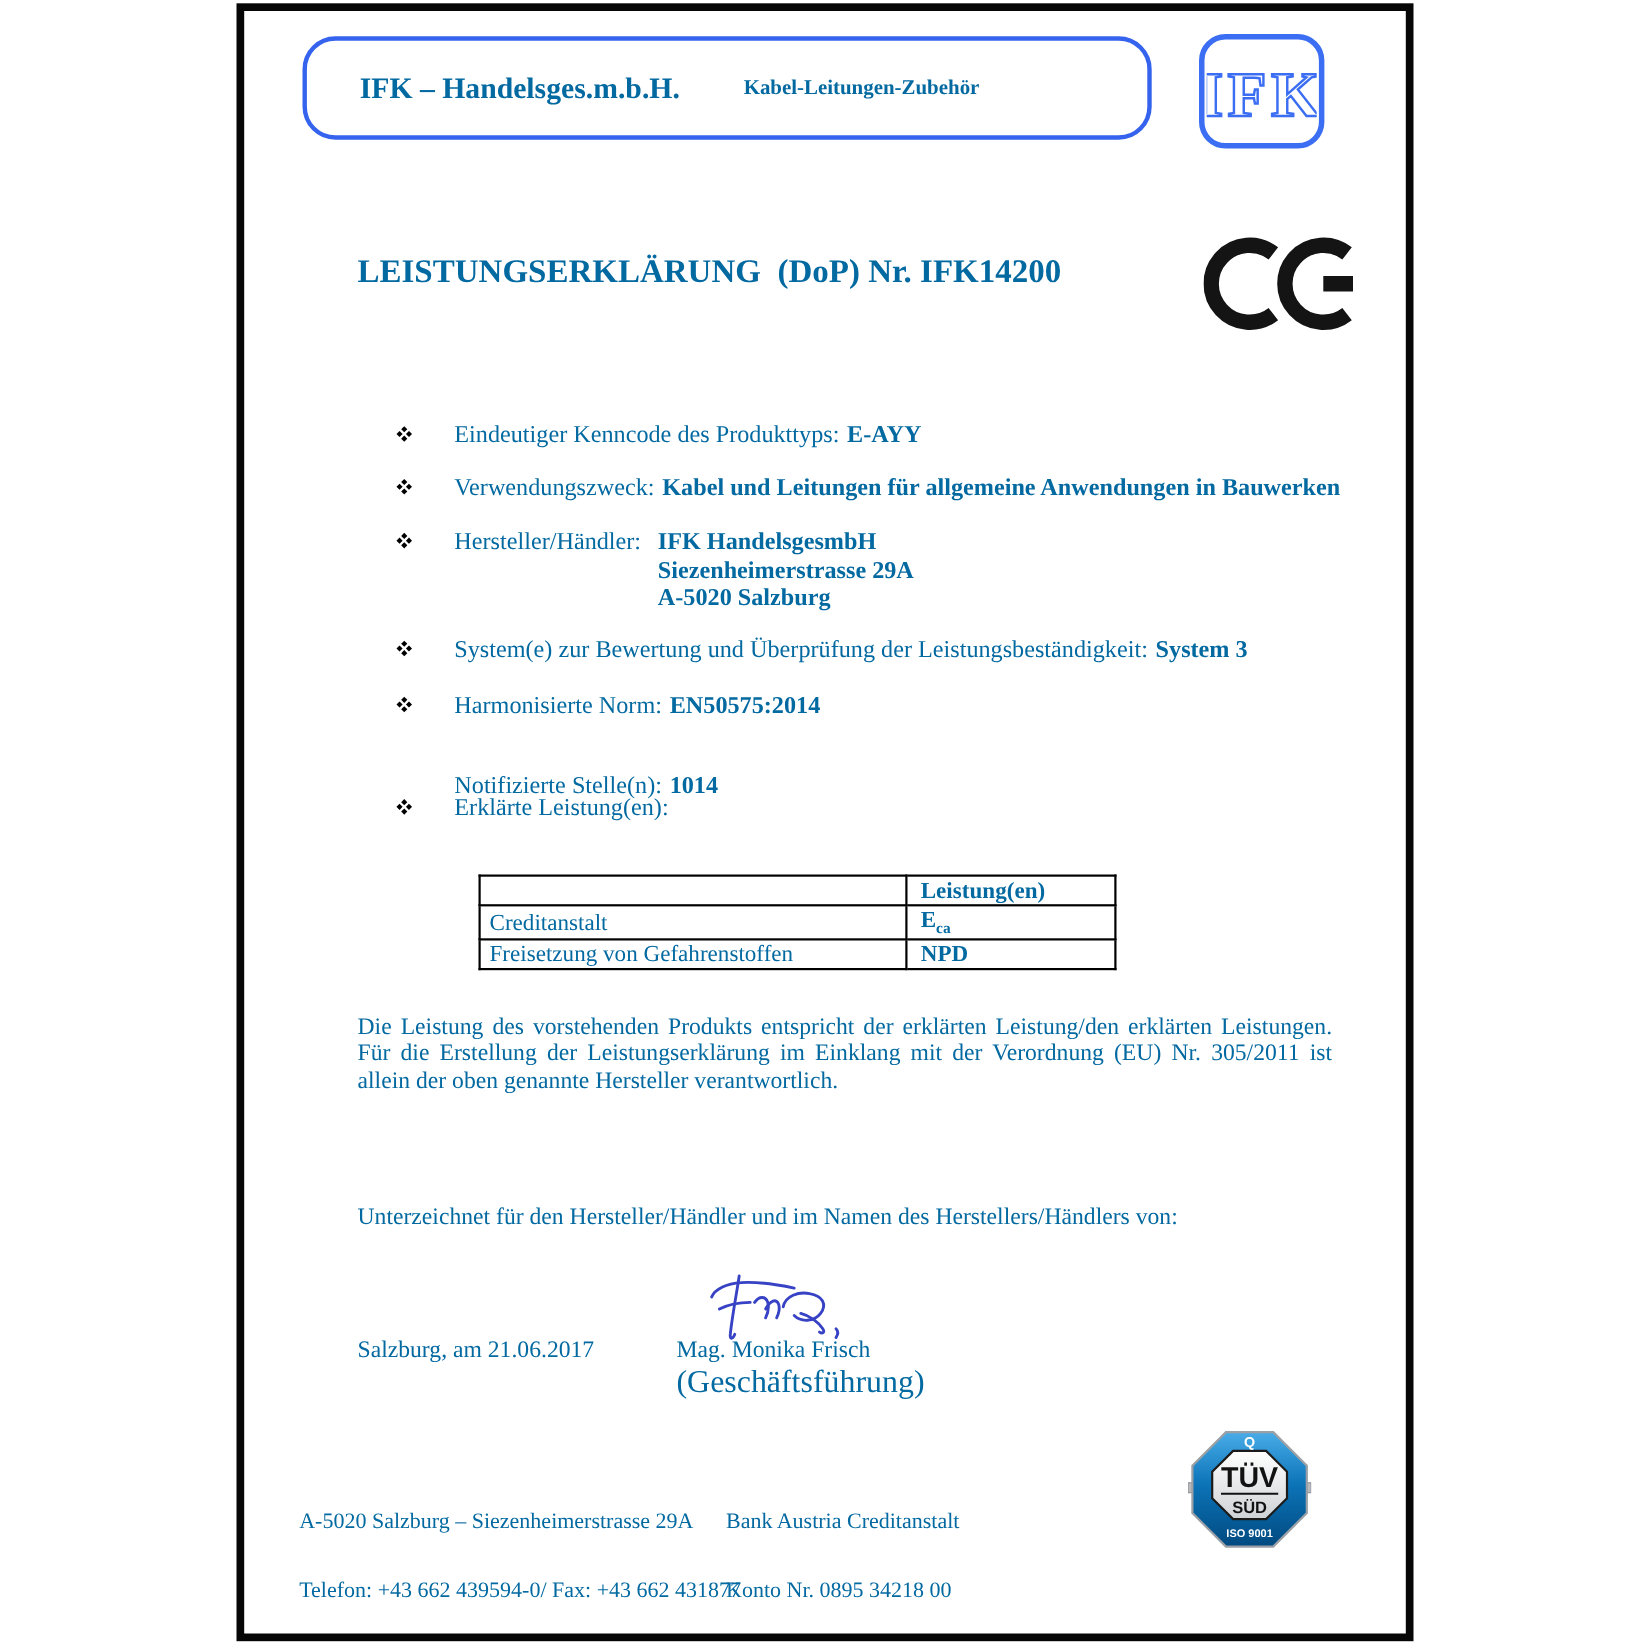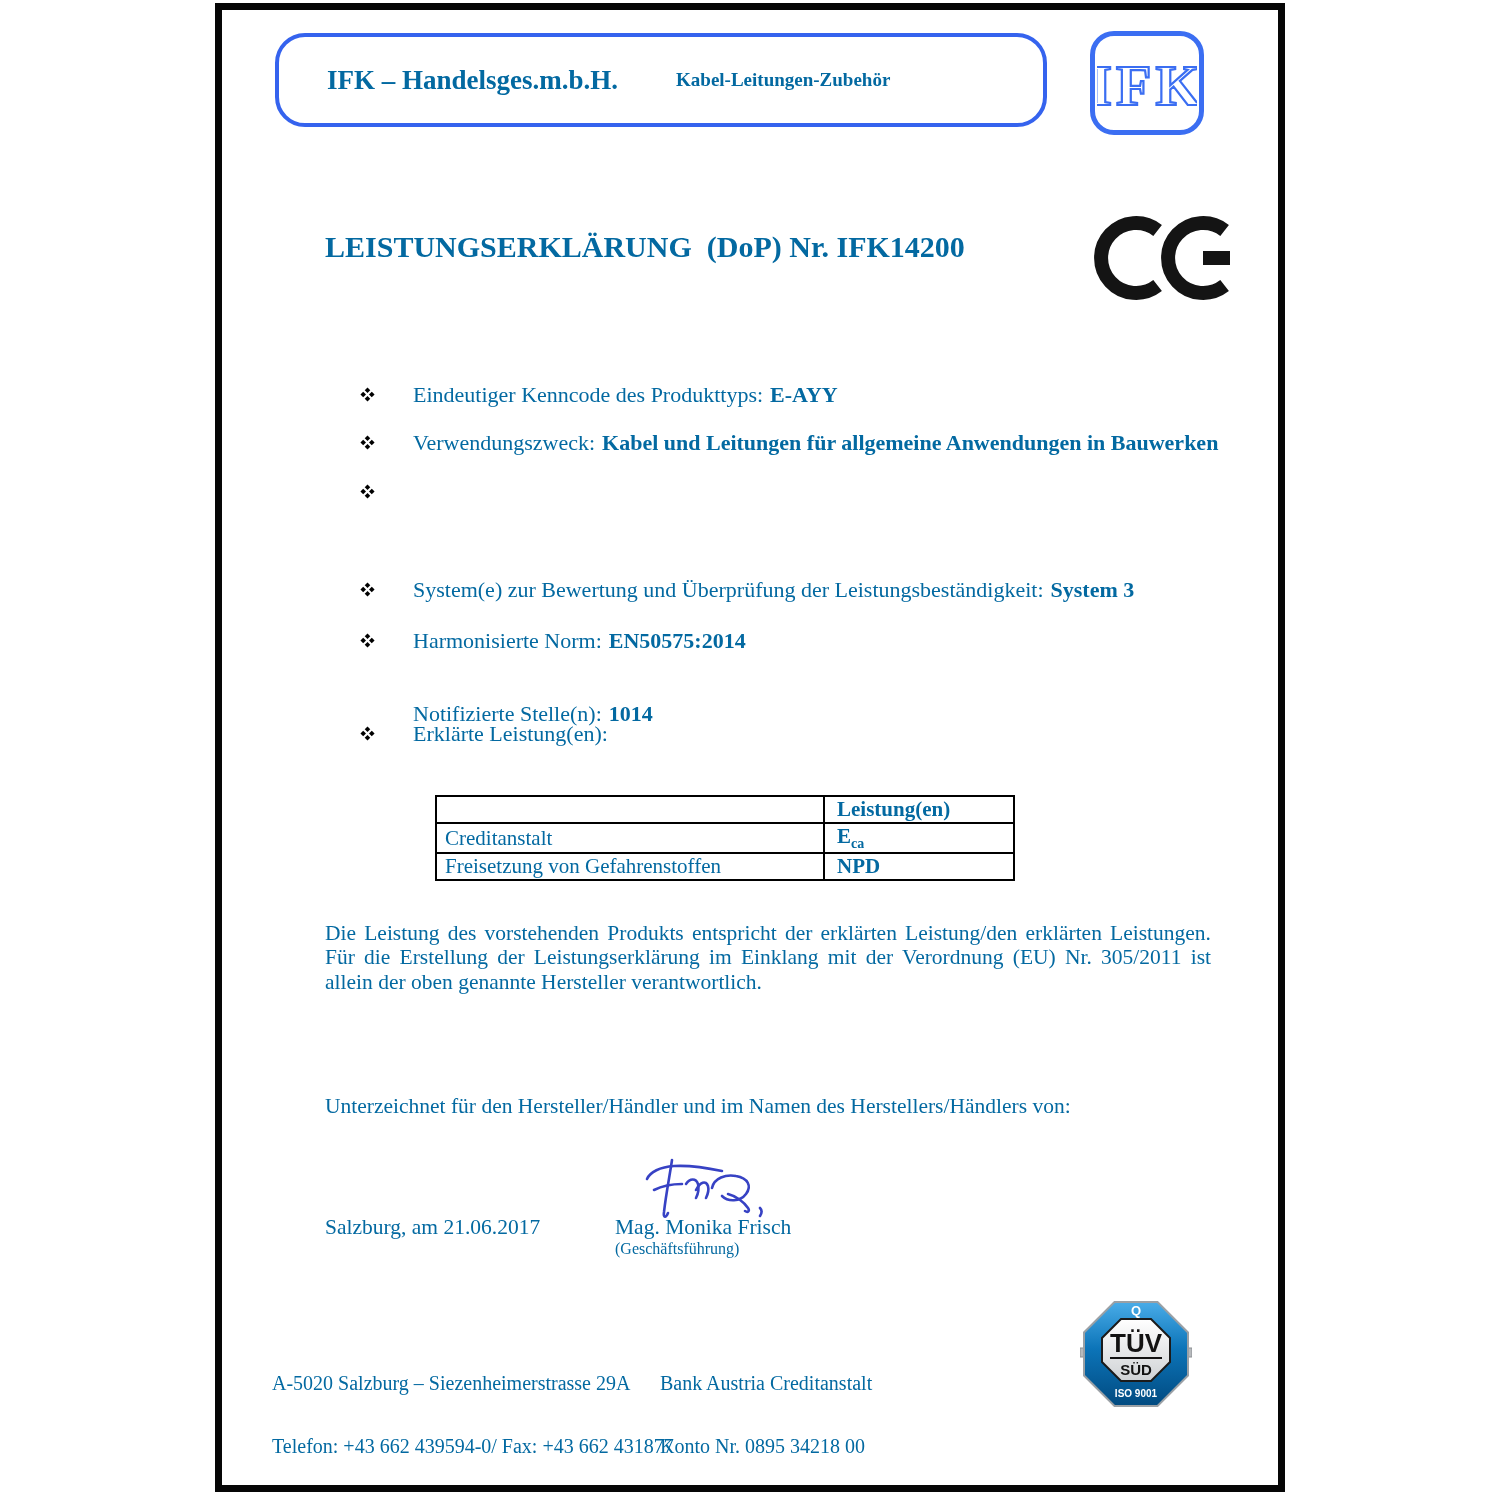--- a/index.html
+++ b/index.html
@@ -36,21 +36,21 @@
   .perf-table .c2{width:168px;padding-left:12px;}
   .eca-sub{font-size:14px;font-weight:bold;vertical-align:sub;}
   
   .para{position:absolute;left:103px;top:911px;width:886px;font-size:21.5px;line-height:24.4px;}
   .jline{text-align:justify;text-align-last:justify;}
   
   .sign-intro{position:absolute;left:103px;top:1084px;font-size:21.5px;}
   .signature{position:absolute;left:420px;top:1140px;}
   .place-date{position:absolute;left:103px;top:1205px;font-size:21.5px;}
   .signer-name{position:absolute;left:393px;top:1205px;font-size:21.5px;}
-  .signer-role{position:absolute;left:393px;top:1230px;font-size:16px;}
+  .signer-role{position:absolute;left:393px;top:1230px;font-size:29px;}
   
   .footer-col{position:absolute;top:1320px;font-size:20px;line-height:21.3px;white-space:pre;}
   .f-left{left:50px;}
   .f-right{left:438px;}
   .tuv{position:absolute;left:858px;top:1288px;}
 </style>
 </head>
 <body>
 
 <div class="canvas">
@@ -104,20 +104,28 @@
     <div class="bullet-row" style="top:469px">
       <span class="bullet-ico">
         <svg width="15" height="15" viewBox="0 0 14 14">
             <g fill="#000">
           <polygon points="7,0.4 9.6,3 7,5.6 4.4,3"></polygon>
               <polygon points="7,8.4 9.6,11 7,13.6 4.4,11"></polygon>
           <polygon points="0.4,7 3,4.4 5.6,7 3,9.6"></polygon>
               <polygon points="8.4,7 11,4.4 13.6,7 11,9.6"></polygon>
             </g>
           </svg>
+      </span>
+      <span class="bullet-text hersteller-flex">
+        <span class="lbl">Hersteller/Händler:</span>
+        <span class="addr-lines">
+          <div>IFK HandelsgesmbH</div>
+          <div>Siezenheimerstrasse 29A</div>
+          <div>A-5020 Salzburg</div>
+        </span>
       </span>
     </div>
 
     <div class="bullet-row" style="top:567px">
       <span class="bullet-ico">
         <svg width="15" height="15" viewBox="0 0 14 14">
             <g fill="#000">
           <polygon points="7,0.4 9.6,3 7,5.6 4.4,3"></polygon>
               <polygon points="7,8.4 9.6,11 7,13.6 4.4,11"></polygon>
           <polygon points="0.4,7 3,4.4 5.6,7 3,9.6"></polygon>

